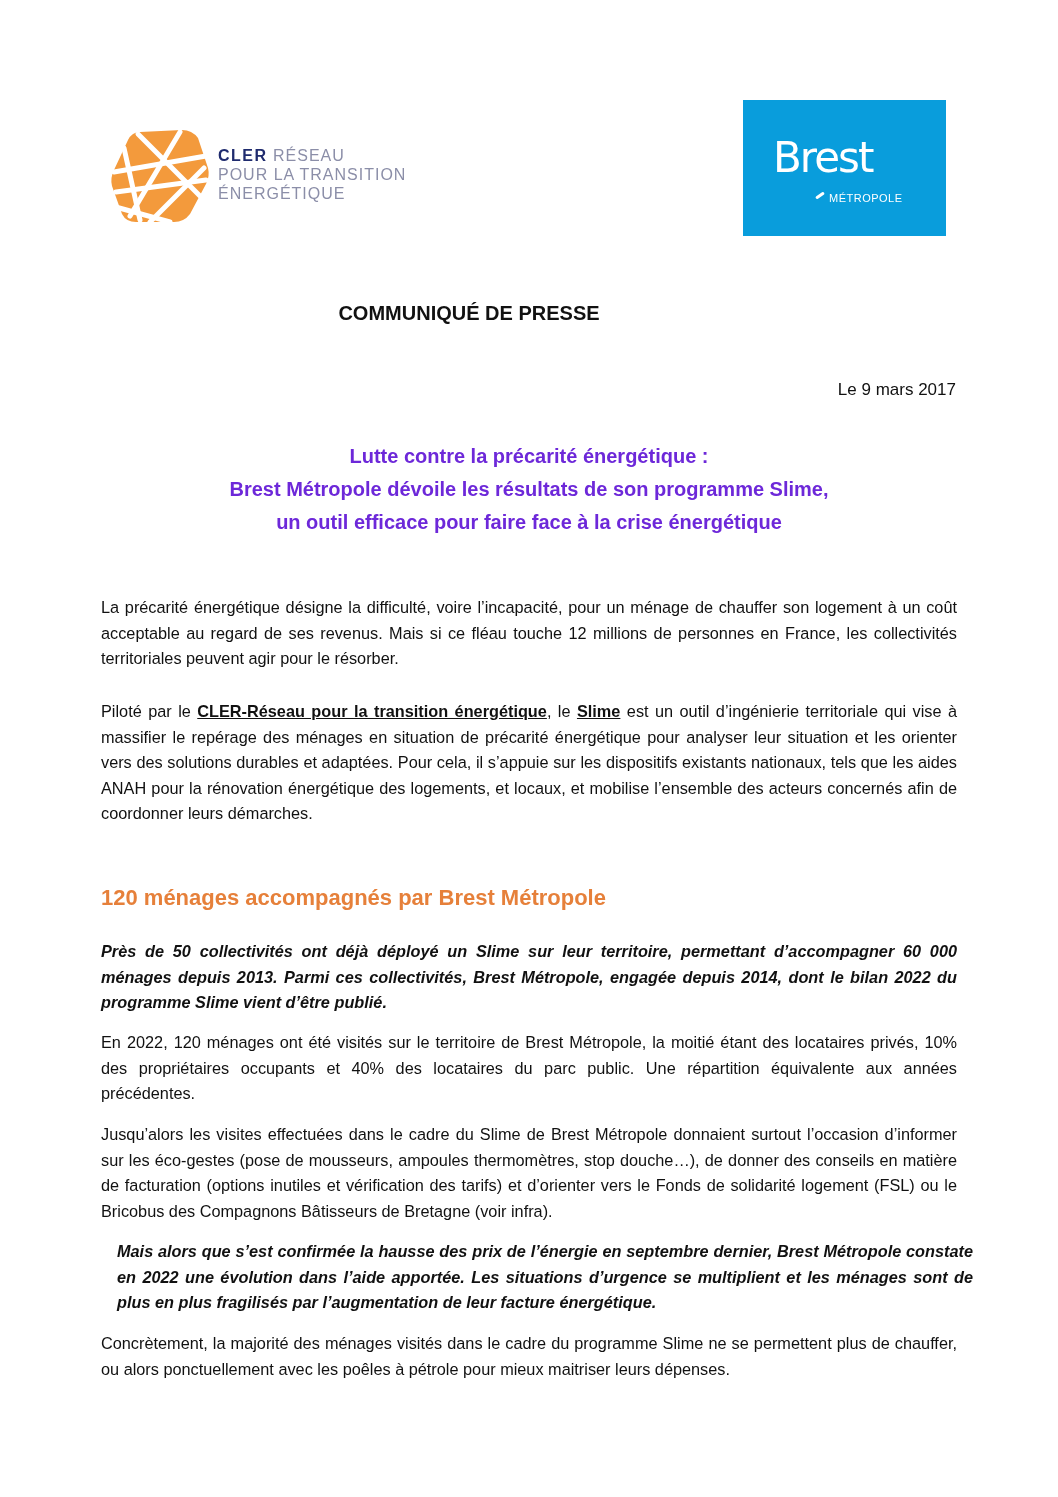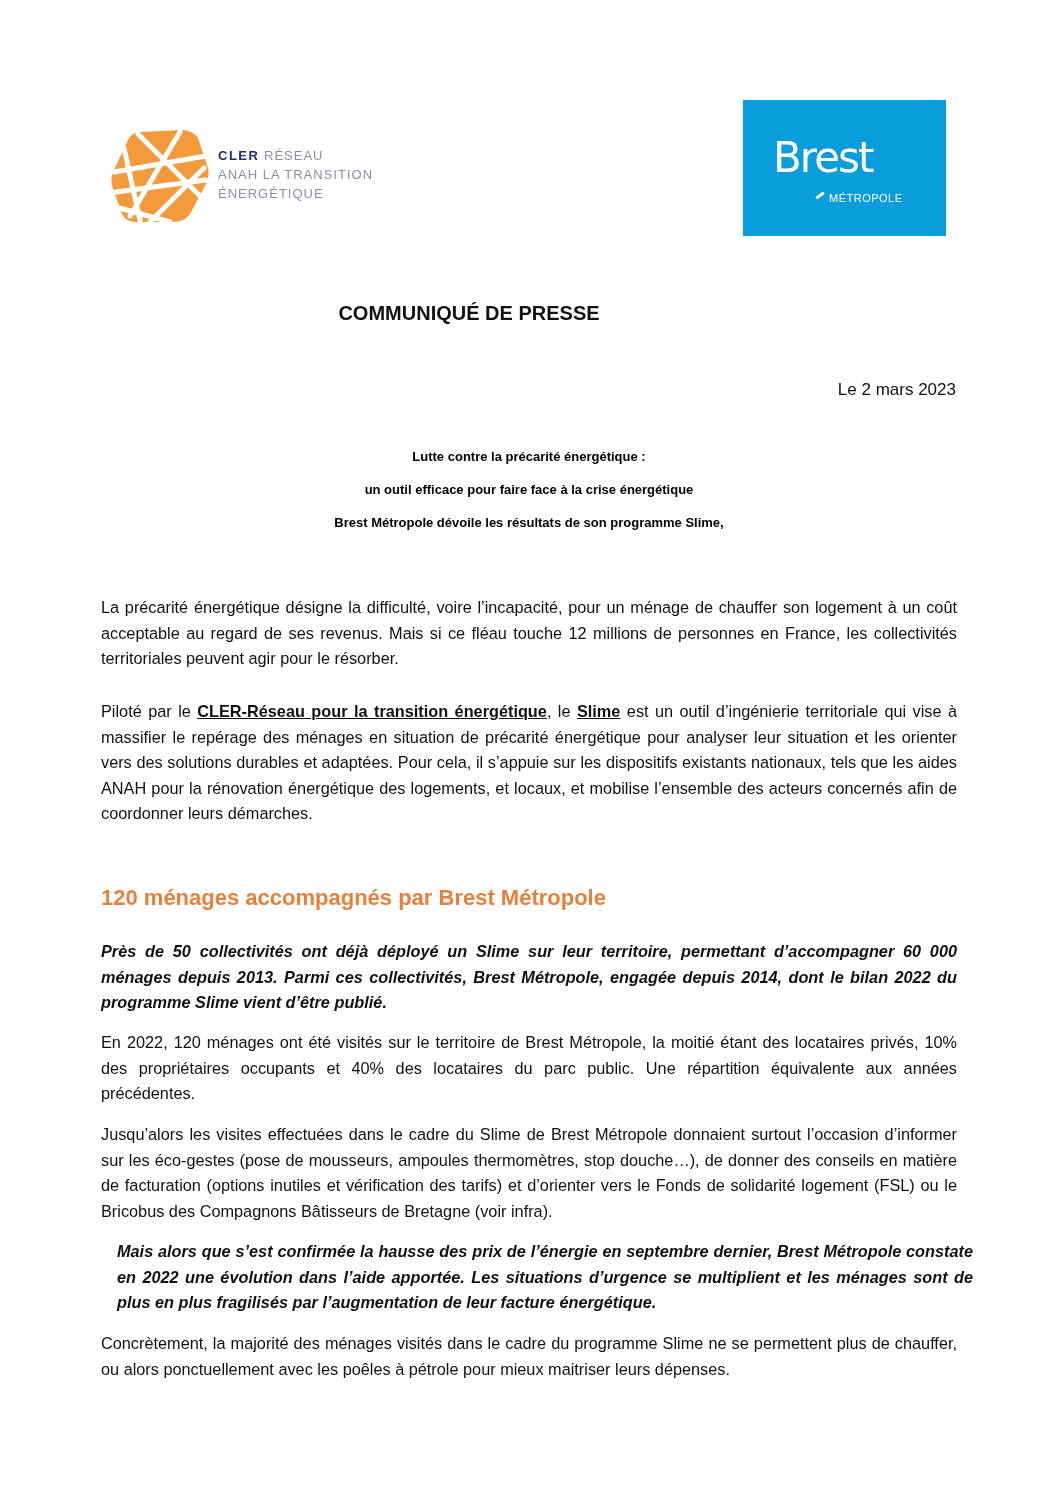--- a/index.html
+++ b/index.html
@@ -3,41 +3,41 @@
   <meta charset="utf-8">
   <style>
     html, body { margin: 0; padding: 0; background: #ffffff; }
     body { width: 1058px; height: 1497px; position: relative; overflow: hidden;
            font-family: "Liberation Sans", sans-serif; color: #111; }
     .page { position: absolute; left: 0; top: 0; width: 1058px; height: 1497px; }
 
     
     .cler-logo { position: absolute; left: 110px; top: 128px; width: 330px; height: 100px; }
     .cler-mark { position: absolute; left: 0; top: 0; width: 100px; height: 96px; }
-    .cler-text { position: absolute; left: 108px; top: 18px; font-size: 13px; line-height: 19px;
+    .cler-text { position: absolute; left: 108px; top: 18px; font-size: 16px; line-height: 19px;
                  letter-spacing: 1px; color: #8b8ea8; }
     .cler-text .cler-word { color: #1f2b6e; font-weight: bold; letter-spacing: 1.5px; }
 
     .brest-logo { position: absolute; left: 743px; top: 100px; width: 203px; height: 136px;
                   background: #099ddc; }
     .brest-word { position: absolute; left: 30px; top: 28px; font-size: 42px; line-height: 60px;
                   color: #fff; font-family: "DejaVu Sans", sans-serif; font-weight: normal;
                   letter-spacing: -2px; }
     .brest-sub { position: absolute; left: 86px; top: 92px; font-size: 11px; color: #fff;
                  letter-spacing: 0.5px; }
     .brest-slash { position: absolute; left: 72px; top: 94px; width: 10px; height: 3px;
                    background: #fff; transform: rotate(-35deg); border-radius: 2px; }
 
     
     .press-title { position: absolute; left: 0; width: 938px; top: 302px; text-align: center;
                    font-size: 20px; font-weight: bold; color: #111; }
     .date { position: absolute; right: 102px; top: 380px; font-size: 17px; color: #111; }
 
     .headline { position: absolute; left: 100px; width: 858px; top: 440px; text-align: center;
-                color: #000000; font-weight: bold; font-size: 13px; line-height: 33px; }
+                color: #6d28d9; font-weight: bold; font-size: 20px; line-height: 33px; }
 
     
     .para { position: absolute; left: 101px; width: 856px; font-size: 16.3px; line-height: 25.5px;
             text-align: justify; color: #111; margin: 0; }
     .para.bold { font-weight: bold; font-style: italic; }
     .link { font-weight: bold; text-decoration: underline; color: #111; }
     .section-heading { position: absolute; left: 101px; top: 885px; font-size: 22px;
                        font-weight: bold; color: #e6803a; }
   </style>
 </head>
@@ -53,38 +53,38 @@
         <line x1="4" y1="44" x2="96" y2="28"></line>
         <line x1="14" y1="20" x2="30" y2="92"></line>
         <line x1="70" y1="4" x2="20" y2="88"></line>
         <line x1="6" y1="64" x2="96" y2="52"></line>
         <line x1="40" y1="94" x2="94" y2="40"></line>
         <line x1="2" y1="78" x2="60" y2="94"></line>
       </g>
     </svg>
     <div class="cler-text">
       <div><span class="cler-word">CLER</span><span> RÉSEAU</span></div>
-      <div>ANAH LA TRANSITION</div>
+      <div>POUR LA TRANSITION</div>
       <div>ÉNERGÉTIQUE</div>
     </div>
   </div>
 
   <div class="brest-logo">
     <div class="brest-word">Brest</div>
     <div class="brest-slash"></div>
     <div class="brest-sub">MÉTROPOLE</div>
   </div>
 
   <div class="press-title">COMMUNIQUÉ DE PRESSE</div>
-  <div class="date">Le 2 mars 2023</div>
+  <div class="date">Le 9 mars 2017</div>
 
   <div class="headline">
     <div>Lutte contre la précarité énergétique :</div>
+    <div>Brest Métropole dévoile les résultats de son programme Slime,</div>
     <div>un outil efficace pour faire face à la crise énergétique</div>
-    <div>Brest Métropole dévoile les résultats de son programme Slime,</div>
   </div>
 
   <p class="para" style="top:595px;">La précarité énergétique désigne la difficulté, voire l’incapacité, pour un ménage de chauffer son logement à un coût acceptable au regard de ses revenus. Mais si ce fléau touche 12 millions de personnes en France, les collectivités territoriales peuvent agir pour le résorber.</p>
 
   <p class="para" style="top:699px;"><span>Piloté par le </span><a class="link">CLER-Réseau pour la transition énergétique</a><span>, le </span><a class="link">Slime</a><span> est un outil d’ingénierie territoriale qui vise à massifier le repérage des ménages en situation de précarité énergétique pour analyser leur situation et les orienter vers des solutions durables et adaptées. Pour cela, il s’appuie sur les dispositifs existants nationaux, tels que les aides ANAH pour la rénovation énergétique des logements, et locaux, et mobilise l’ensemble des acteurs concernés afin de coordonner leurs démarches.</span></p>
 
   <div class="section-heading">120 ménages accompagnés par Brest Métropole</div>
 
   <p class="para bold" style="top:939px;">Près de 50 collectivités ont déjà déployé un Slime sur leur territoire, permettant d’accompagner 60 000 ménages depuis 2013. Parmi ces collectivités, Brest Métropole, engagée depuis 2014, dont le bilan 2022 du programme Slime vient d’être publié.</p>
 

